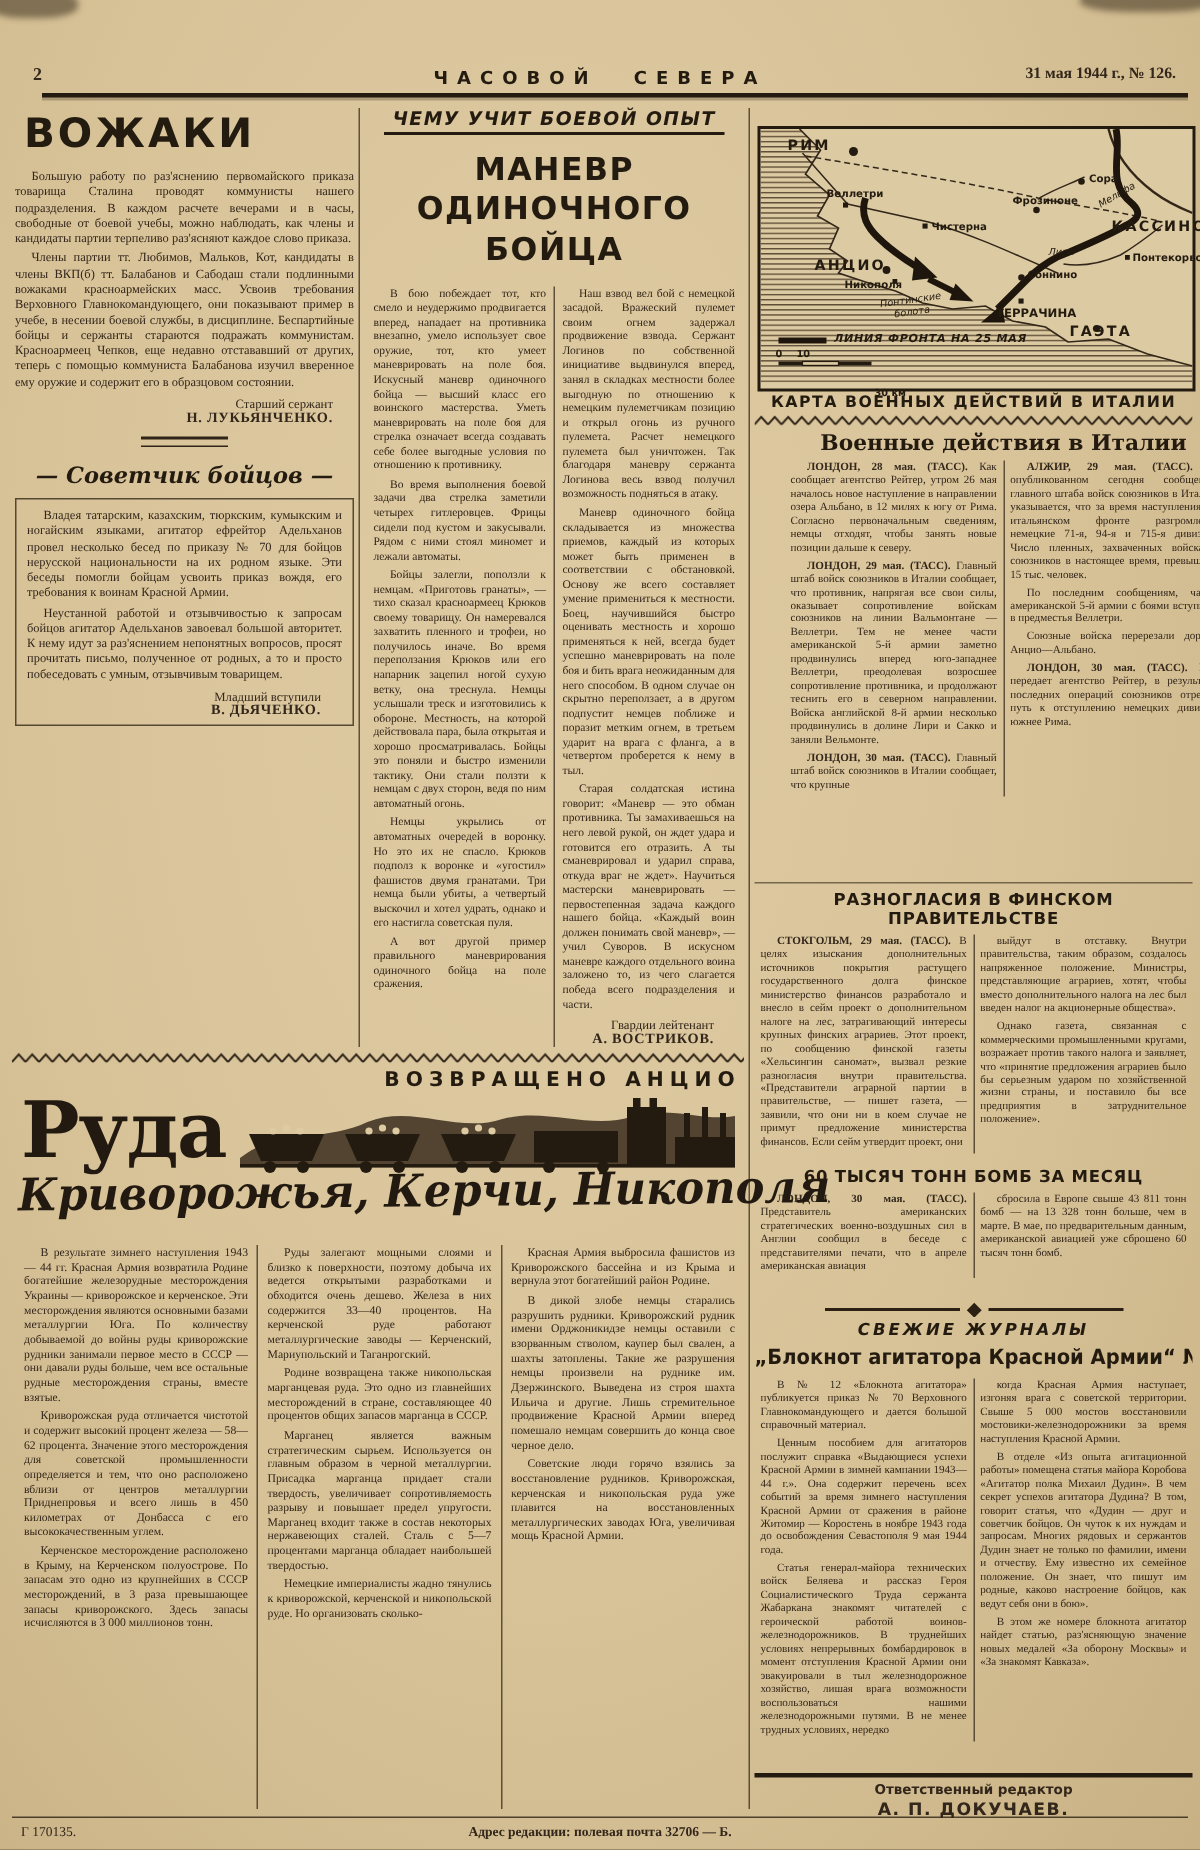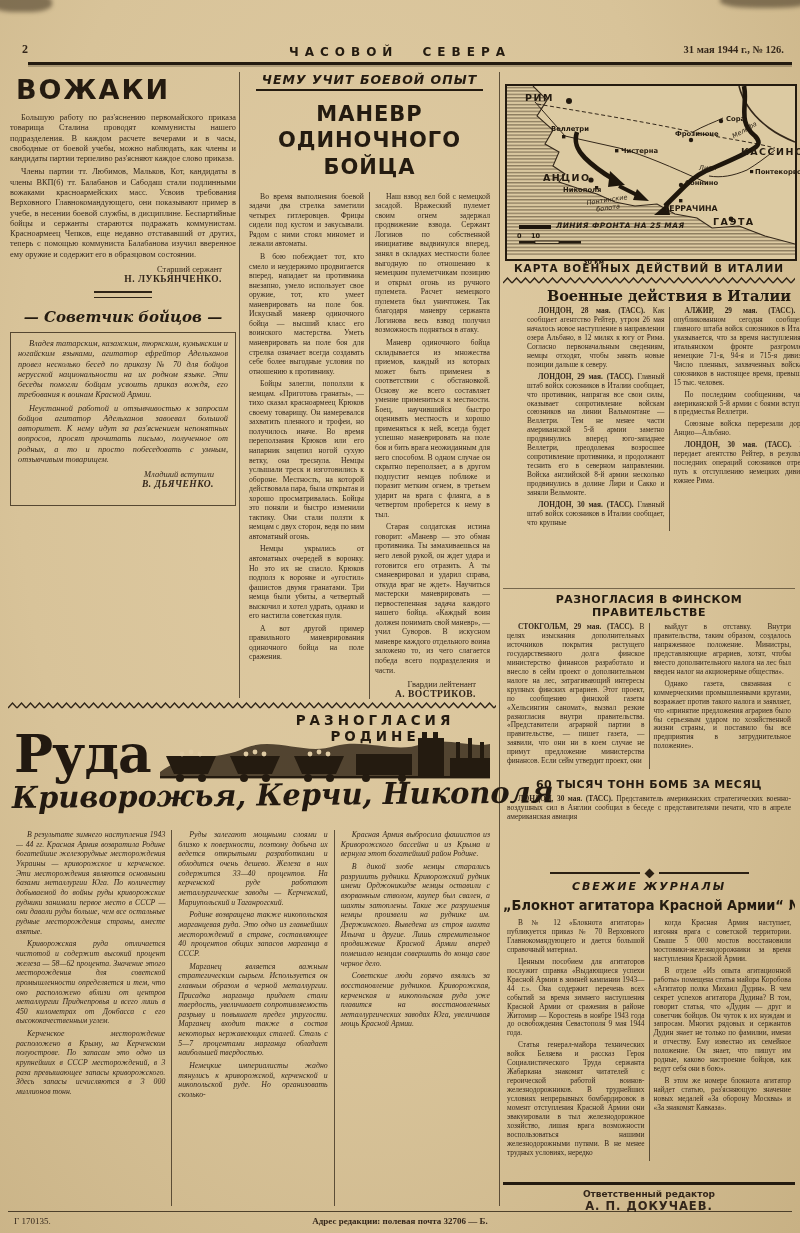--- a/index.html
+++ b/index.html
@@ -27,21 +27,21 @@
   .zz{display:block;}
   .mini-divider{width:58px;height:4px;border-top:2px solid #2f2417;border-bottom:1px solid #2f2417;margin:7px auto;}
   .orn{display:flex;align-items:center;justify-content:center;}
   .orn .l{flex:0 0 90px;height:2px;background:#2b2013;}
   .orn .d{width:7px;height:7px;background:#2b2013;transform:rotate(45deg);margin:0 6px;}
   
   .col-left{position:absolute;left:10px;top:72px;width:226px;height:628px;overflow:hidden;}
   .vozhaki-title{font-family:"DejaVu Sans",sans-serif;font-weight:bold;font-size:27px;letter-spacing:2px;color:#241b10;padding-left:6px;margin:2px 0 8px 0;}
   .col-left .body-copy{font-size:8.3px;}
   .sovetchik-title{font-family:"DejaVu Serif",serif;font-style:italic;font-weight:bold;font-size:15px;text-align:center;margin:10px 0 6px 0;color:#241b10;}
-  .sovetchik-box{border:1px solid rgba(52,40,24,.8);padding:6px 7px 16px 7px;font-style:italic;}
+  .sovetchik-box{border:1px solid rgba(52,40,24,.8);padding:6px 7px 4px 7px;}
   
   .col-mid{position:absolute;left:244px;top:70px;width:251px;height:634px;overflow:hidden;}
   .kicker-wrap{text-align:center;}
   .kicker{display:inline-block;font-family:"DejaVu Sans",sans-serif;font-style:italic;font-weight:bold;
     font-size:12.5px;border-bottom:2px solid #241b10;padding:0 6px 2px 6px;letter-spacing:1px;color:#241b10;}
   .headline{font-family:"DejaVu Sans",sans-serif;font-weight:bold;font-size:21px;text-align:center;
     line-height:1.25;letter-spacing:1px;color:#241b10;margin:10px 0 12px 0;}
   .twocol{display:flex;}
   .twocol .c{flex:1;padding:0 5px;}
   .twocol .c + .c{border-left:1px solid rgba(52,40,24,.75);}
@@ -71,21 +71,21 @@
   .editor .lbl{font-weight:bold;font-size:9px;font-family:"DejaVu Sans",sans-serif;display:block;}
   .editor .nm{font-weight:bold;font-size:11.5px;font-family:"DejaVu Sans",sans-serif;display:block;letter-spacing:1px;}
   
   .ruda-kicker{position:absolute;left:255px;top:712px;width:240px;text-align:center;
     font-family:"DejaVu Sans",sans-serif;font-weight:bold;font-size:13.5px;letter-spacing:4px;color:#241b10;}
   .ruda-art{position:absolute;left:10px;top:726px;width:486px;height:100px;}
   .ruda-word{position:absolute;left:4px;top:2px;font-family:"DejaVu Serif",serif;font-weight:bold;font-size:52px;line-height:1;color:#221910;letter-spacing:-1px;}
   .ruda-script{position:absolute;left:2px;top:54px;width:484px;font-family:"DejaVu Serif",serif;font-weight:bold;font-style:italic;
     font-size:30px;white-space:nowrap;color:#221910;transform:rotate(-.6deg) scaleX(.96);transform-origin:left;}
   .ruda-cols{position:absolute;left:10px;top:830px;width:486px;height:376px;display:flex;overflow:hidden;}
-  .ruda-cols .c{flex:1;padding:0 6px;font-style:italic;}
+  .ruda-cols .c{flex:1;padding:0 6px;}
   .ruda-cols .c + .c{border-left:1px solid rgba(52,40,24,.75);}
   .ruda-cols .body-copy{font-size:7.8px;}
   
   .footer{position:absolute;left:8px;right:8px;top:1211px;border-top:1px solid rgba(45,34,19,.8);height:20px;font-size:9px;}
   .footer .fl{position:absolute;left:6px;top:4px;}
   .footer .fc{position:absolute;left:0;right:0;top:4px;text-align:center;font-weight:bold;}
 </style>
 </head>
 <body>
 
@@ -140,22 +140,22 @@
   <div class="col-mid">
     <div class="kicker-wrap">
       <span class="kicker">ЧЕМУ УЧИТ БОЕВОЙ ОПЫТ</span>
     </div>
     <div class="headline">
       <span>МАНЕВР ОДИНОЧНОГО</span><br>
       <span>БОЙЦА</span>
     </div>
     <div class="twocol">
       <div class="c body-copy">
+          <p>В бою побеждает тот, кто смело и неудержимо продвигается вперед, нападает на противника внезапно, умело использует свое оружие, тот, кто умеет маневрировать на поле боя. Искусный маневр одиночного бойца — высший класс его воинского мастерства. Уметь маневрировать на поле боя для стрелка означает всегда создавать себе более выгодные условия по отношению к противнику.</p>
           <p>Во время выполнения боевой задачи два стрелка заметили четырех гитлеровцев. Фрицы сидели под кустом и закусывали. Рядом с ними стоял миномет и лежали автоматы.</p>
-          <p>В бою побеждает тот, кто смело и неудержимо продвигается вперед, нападает на противника внезапно, умело использует свое оружие, тот, кто умеет маневрировать на поле боя. Искусный маневр одиночного бойца — высший класс его воинского мастерства. Уметь маневрировать на поле боя для стрелка означает всегда создавать себе более выгодные условия по отношению к противнику.</p>
           <p>Бойцы залегли, поползли к немцам. «Приготовь гранаты», — тихо сказал красноармеец Крюков своему товарищу. Он намеревался захватить пленного и трофеи, но получилось иначе. Во время переползания Крюков или его напарник зацепил ногой сухую ветку, она треснула. Немцы услышали треск и изготовились к обороне. Местность, на которой действовала пара, была открытая и хорошо просматривалась. Бойцы это поняли и быстро изменили тактику. Они стали ползти к немцам с двух сторон, ведя по ним автоматный огонь.</p>
           <p>Немцы укрылись от автоматных очередей в воронку. Но это их не спасло. Крюков подполз к воронке и «угостил» фашистов двумя гранатами. Три немца были убиты, а четвертый выскочил и хотел удрать, однако и его настигла советская пуля.</p>
           <p>А вот другой пример правильного маневрирования одиночного бойца на поле сражения.</p>
         </div>
       <div class="c">
         <div class="body-copy">
             <p>Наш взвод вел бой с немецкой засадой. Вражеский пулемет своим огнем задержал продвижение взвода. Сержант Логинов по собственной инициативе выдвинулся вперед, занял в складках местности более выгодную по отношению к немецким пулеметчикам позицию и открыл огонь из ручного пулемета. Расчет немецкого пулемета был уничтожен. Так благодаря маневру сержанта Логинова весь взвод получил возможность подняться в атаку.</p>
             <p>Маневр одиночного бойца складывается из множества приемов, каждый из которых может быть применен в соответствии с обстановкой. Основу же всего составляет умение примениться к местности. Боец, научившийся быстро оценивать местность и хорошо применяться к ней, всегда будет успешно маневрировать на поле боя и бить врага неожиданным для него способом. В одном случае он скрытно переползает, а в другом подпустит немцев поближе и поразит метким огнем, в третьем ударит на врага с фланга, а в четвертом проберется к нему в тыл.</p>
             <p>Старая солдатская истина говорит: «Маневр — это обман противника. Ты замахиваешься на него левой рукой, он ждет удара и готовится его отразить. А ты сманеврировал и ударил справа, откуда враг не ждет». Научиться мастерски маневрировать — первостепенная задача каждого нашего бойца. «Каждый воин должен понимать свой маневр», — учил Суворов. В искусном маневре каждого отдельного воина заложено то, из чего слагается победа всего подразделения и части.</p>
           </div>
@@ -255,20 +255,23 @@
         </div>
     </div>
   </div>
 
   <div class="sec-right" style="top:778px;height:88px;">
     <div class="bomb-title">60 ТЫСЯЧ ТОНН БОМБ ЗА МЕСЯЦ</div>
     <div class="rcols">
       <div class="c body-copy">
           <p><span class="lead">ЛОНДОН, 30 мая. (ТАСС). </span>Представитель американских стратегических военно-воздушных сил в Англии сообщил в беседе с представителями печати, что в апреле американская авиация</p>
         </div>
+      <div class="c body-copy">
+          <p>сбросила в Европе свыше 43 811 тонн бомб — на 13 328 тонн больше, чем в марте. В мае, по предварительным данным, американской авиацией уже сброшено 60 тысяч тонн бомб.</p>
+        </div>
     </div>
   </div>
 
   <div class="sec-right orn" style="top:868px;height:10px;">
     <div class="l"></div>
     <div class="d"></div>
     <div class="l"></div>
   </div>
   <div class="sec-right" style="top:880px;height:300px;">
     <div class="journals-kicker">СВЕЖИЕ ЖУРНАЛЫ</div>
@@ -288,21 +291,21 @@
   </div>
 
   <div class="editor">
     <span class="lbl">Ответственный редактор</span>
     <span class="nm">А. П. ДОКУЧАЕВ.</span>
   </div>
 
   <svg class="zz" style="position:absolute;left:8px;top:701px;" width="488" height="9">
       <rect width="488" height="9" fill="url(#zz)"></rect>
     </svg>
-  <div class="ruda-kicker">РАЗНОГЛАСИЯ РОДИНЕ</div>
+  <div class="ruda-kicker">ВОЗВРАЩЕНО АНЦИО</div>
   <div class="ruda-art">
     <span class="ruda-word">Руда</span>
     <svg width="330" height="52" viewBox="0 0 330 52" style="position:absolute;left:150px;top:6px;">
       <path d="M0,40 C25,20 55,30 85,16 C115,4 145,24 175,14 C205,6 235,22 262,12 C288,5 310,16 330,12 L330,44 L0,44 Z" fill="#3a2d1d" opacity=".85"></path>
       <rect x="0" y="44" width="330" height="2.4" fill="#241b10"></rect>
       <g fill="#241b10">
         <polygon points="6,24 56,24 48,42 14,42"></polygon>
         <circle cx="20" cy="46" r="4"></circle>
           <circle cx="42" cy="46" r="4"></circle>
         <polygon points="70,24 120,24 112,42 78,42"></polygon>

